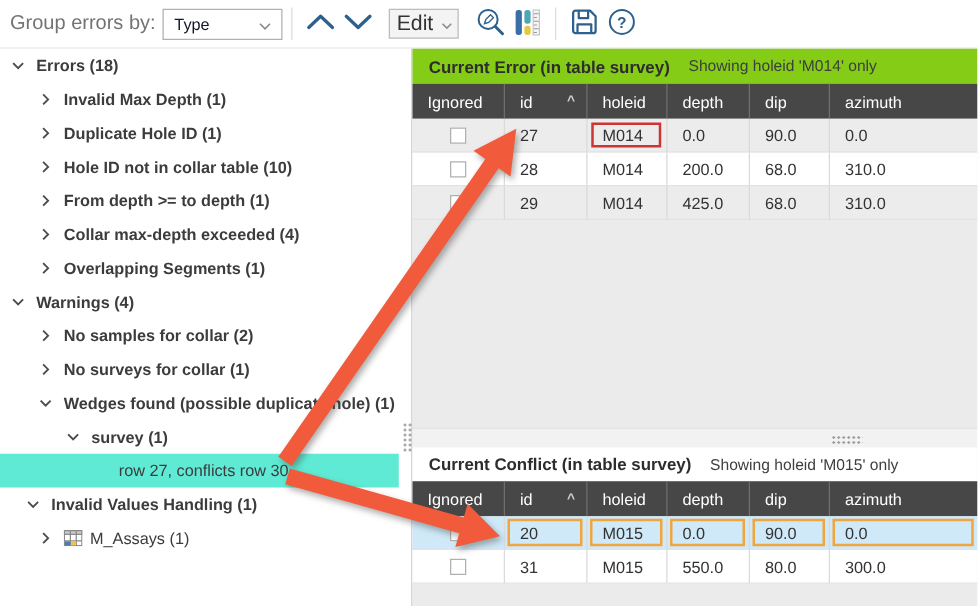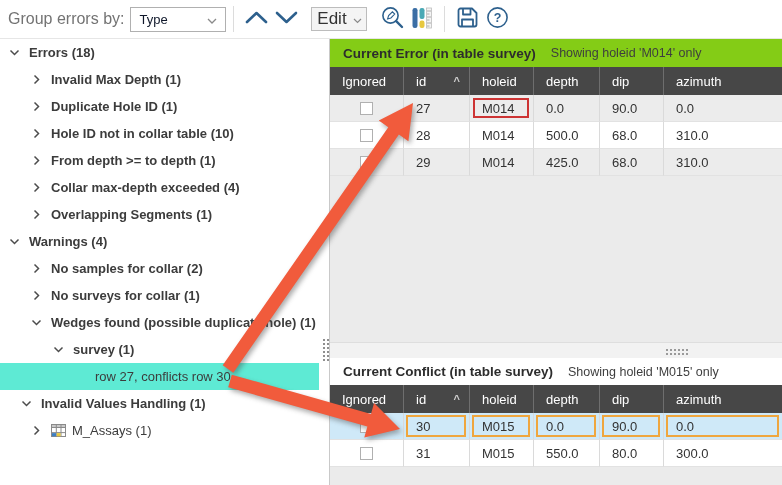--- a/index.html
+++ b/index.html
@@ -339,21 +339,21 @@
         <div class="td c0">
           <div class="checkbox"></div>
         </div>
         <div class="td c1">
           <span>28</span>
         </div>
         <div class="td c2">
           <span>M014</span>
         </div>
         <div class="td c3">
-          <span>500.0</span>
+          <span>200.0</span>
         </div>
         <div class="td c4">
           <span>68.0</span>
         </div>
         <div class="td c5">
           <span>310.0</span>
         </div>
       </div>
       <div class="grid-row alt">
         <div class="td c0">
@@ -407,21 +407,21 @@
         </div>
         <div class="th c5">
           <span>azimuth</span>
         </div>
       </div>
       <div class="grid-row selected">
         <div class="td c0">
           <div class="checkbox"></div>
         </div>
         <div class="td c1">
-          <span>30</span>
+          <span>20</span>
           <div class="flag conflict"></div>
         </div>
         <div class="td c2">
           <span>M015</span>
           <div class="flag conflict"></div>
         </div>
         <div class="td c3">
           <span>0.0</span>
           <div class="flag conflict"></div>
         </div>

